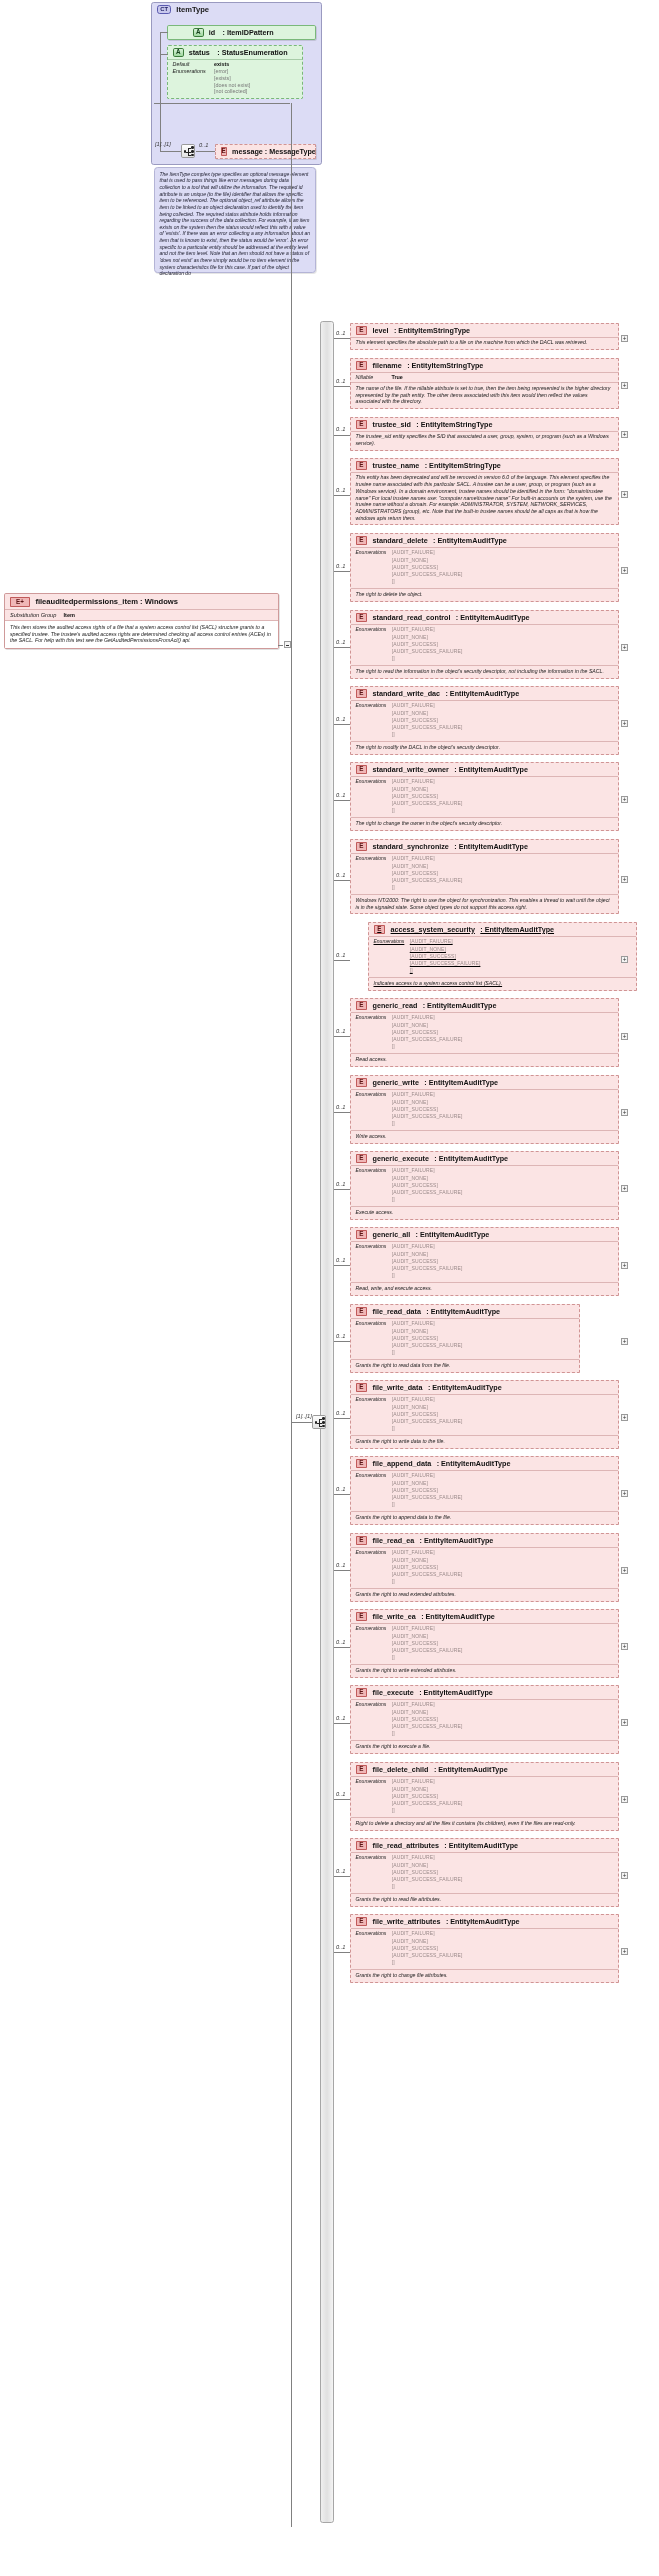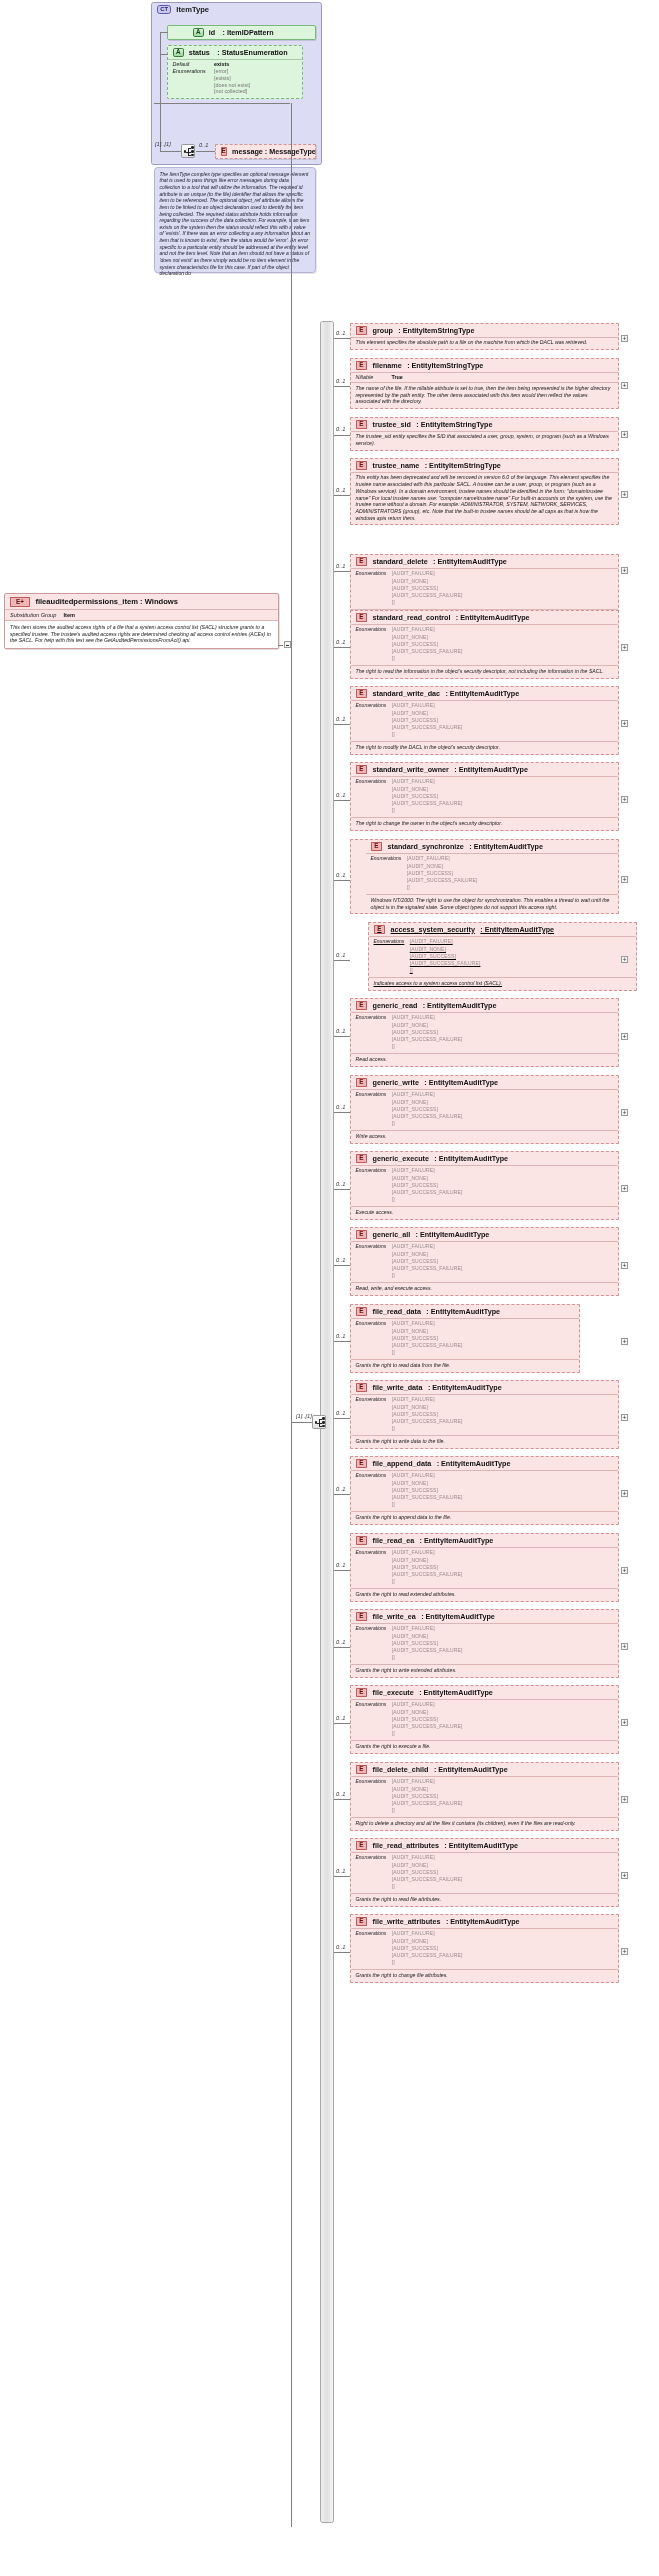--- a/index.html
+++ b/index.html
@@ -295,21 +295,21 @@
     <i style="left:7.2px; top:10px; width:1.8px; height:0.9px;"></i>
     <i class="dot" style="left:9px; top:1.3px;"></i>
     <i class="dot" style="left:9px; top:5.4px;"></i>
     <i class="dot" style="left:9px; top:8.5px;"></i>
   </div>
 
   <div id="elements-layer">
       <div class="el-box" style="left: 350px; width: 269px; top: 323px;">
         <div class="el-head">
           <span class="badge badge-e">E</span>
-          <span>group</span>
+          <span>level</span>
           <span>: EntityItemStringType</span>
         </div>
         <div class="el-doc">This element specifies the absolute path to a file on the machine from which the DACL was retrieved.</div>
       </div>
       <div class="hline" style="left: 334px; top: 338px; width: 16px;"></div>
       <div class="card" style="left: 336px; top: 330px;">0..1</div>
       <div class="plus" style="left: 621px; top: 335px;">+</div>
       <div class="el-box" style="left: 350px; width: 269px; top: 358px;">
         <div class="el-head">
           <span class="badge badge-e">E</span>
@@ -341,21 +341,21 @@
           <span class="badge badge-e">E</span>
           <span>trustee_name</span>
           <span>: EntityItemStringType</span>
         </div>
         <div class="el-doc">This entity has been deprecated and will be removed in version 6.0 of the language.
 This element specifies the trustee name associated with this particular SACL.  A trustee can be a user, group, or program (such as a Windows service).  In a domain environment, trustee names should be identified in the form: "domain\trustee name"  For local trustee names use: "computer name\trustee name"  For built-in accounts on the system, use the trustee name without a domain.  For example: ADMINISTRATOR, SYSTEM, NETWORK_SERVICES, ADMINISTRATORS (group), etc.  Note that the built-in trustee names should be all caps as that is how the windows apis return them.</div>
       </div>
       <div class="hline" style="left: 334px; top: 495px; width: 16px;"></div>
       <div class="card" style="left: 336px; top: 487px;">0..1</div>
       <div class="plus" style="left: 621px; top: 491px;">+</div>
-      <div class="el-box" style="left: 350px; width: 269px; top: 554px;">
+      <div class="el-box" style="left: 350px; width: 269px; top: 533px;">
         <div class="el-head">
           <span class="badge badge-e">E</span>
           <span>standard_delete</span>
           <span>: EntityItemAuditType</span>
         </div>
         <div class="el-enum">
           <span class="enum-label">Enumerations</span>
           <div class="enum-list">
             <div>[AUDIT_FAILURE]</div>
             <div>[AUDIT_NONE]</div>
@@ -425,21 +425,21 @@
             <div>[AUDIT_SUCCESS]</div>
             <div>[AUDIT_SUCCESS_FAILURE]</div>
             <div>[]</div>
           </div>
         </div>
         <div class="el-doc">The right to change the owner in the object's security descriptor.</div>
       </div>
       <div class="hline" style="left: 334px; top: 800px; width: 16px;"></div>
       <div class="card" style="left: 336px; top: 792px;">0..1</div>
       <div class="plus" style="left: 621px; top: 796px;">+</div>
-      <div class="el-box" style="left: 350px; width: 269px; top: 839px; padding-left: 15px;">
+      <div class="el-box" style="left: 350px; width: 269px; top: 839px;">
         <div class="el-head">
           <span class="badge badge-e">E</span>
           <span>standard_synchronize</span>
           <span>: EntityItemAuditType</span>
         </div>
         <div class="el-enum">
           <span class="enum-label">Enumerations</span>
           <div class="enum-list">
             <div>[AUDIT_FAILURE]</div>
             <div>[AUDIT_NONE]</div>

